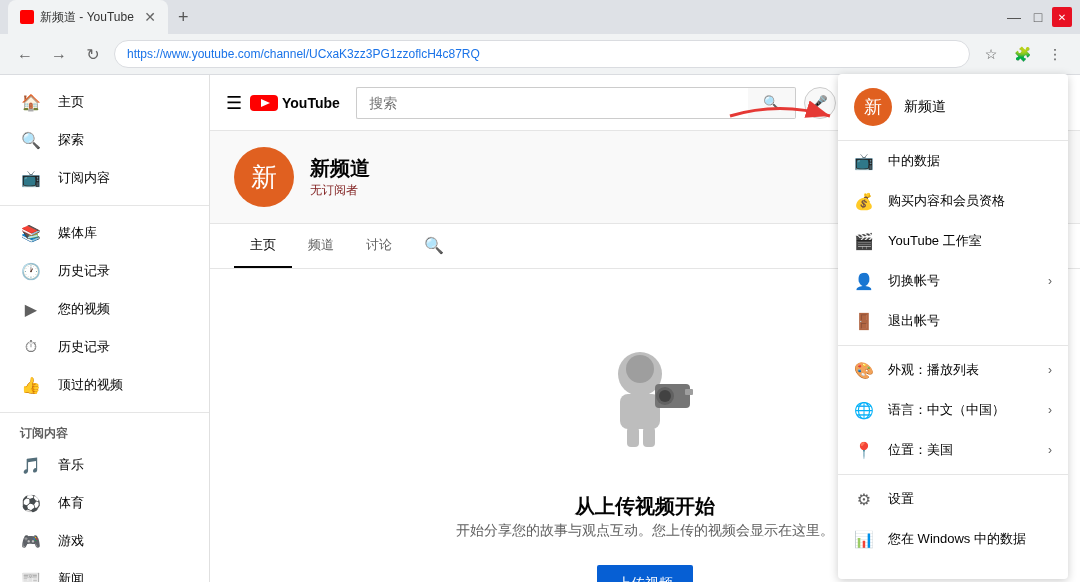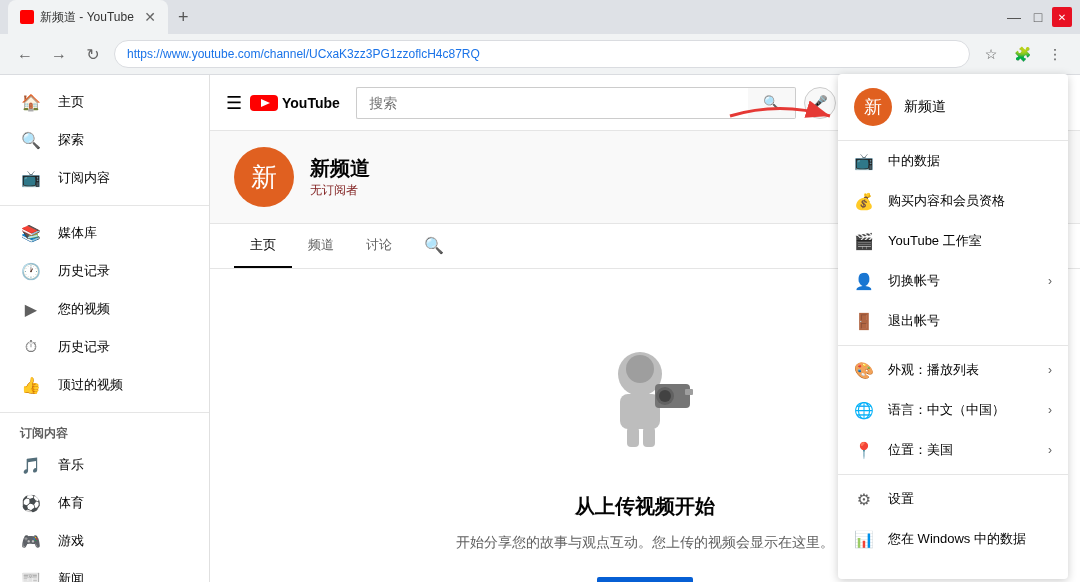--- a/index.html
+++ b/index.html
@@ -247,21 +247,21 @@
     }
     .empty-state-img {
       width: 140px;
       height: 140px;
       margin-bottom: 24px;
     }
     .empty-state-title {
       font-size: 20px;
       font-weight: 600;
       color: #030303;
-      margin-bottom: 12px;
+      margin-bottom: 0;
     }
     .empty-state-desc {
       font-size: 14px;
       color: #606060;
       margin-bottom: 24px;
       max-width: 400px;
       line-height: 1.5;
     }
     .upload-btn {
       background: #065fd4;

